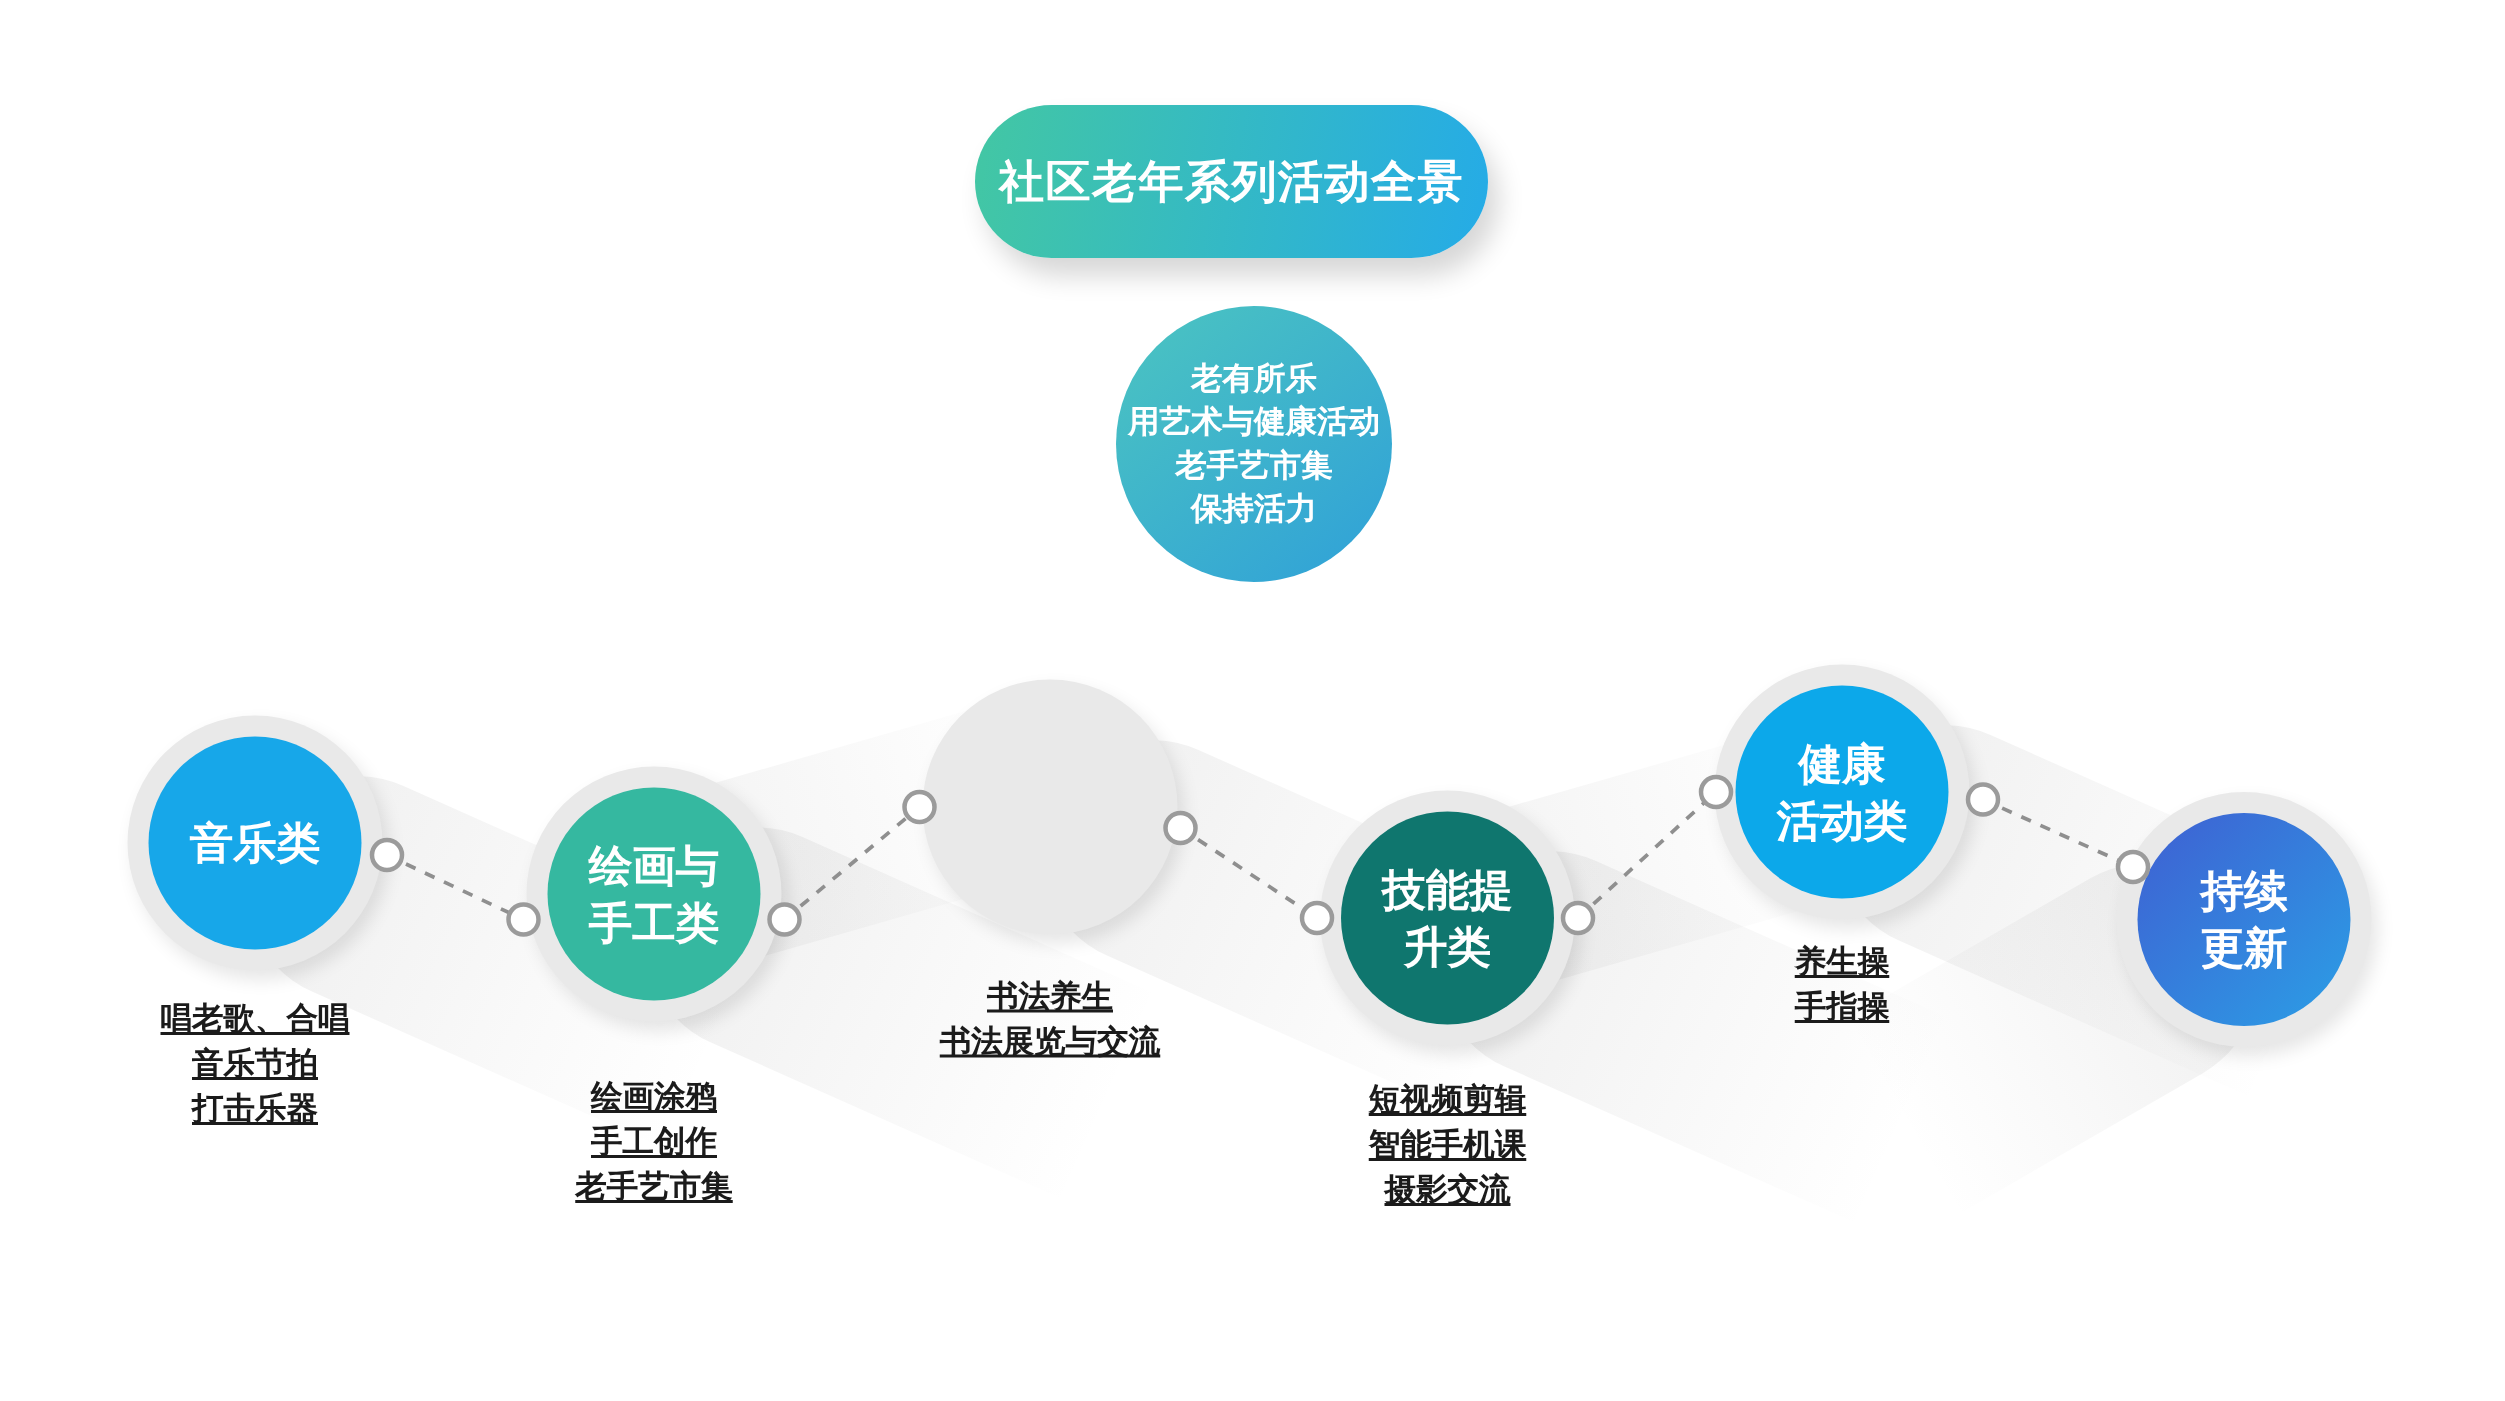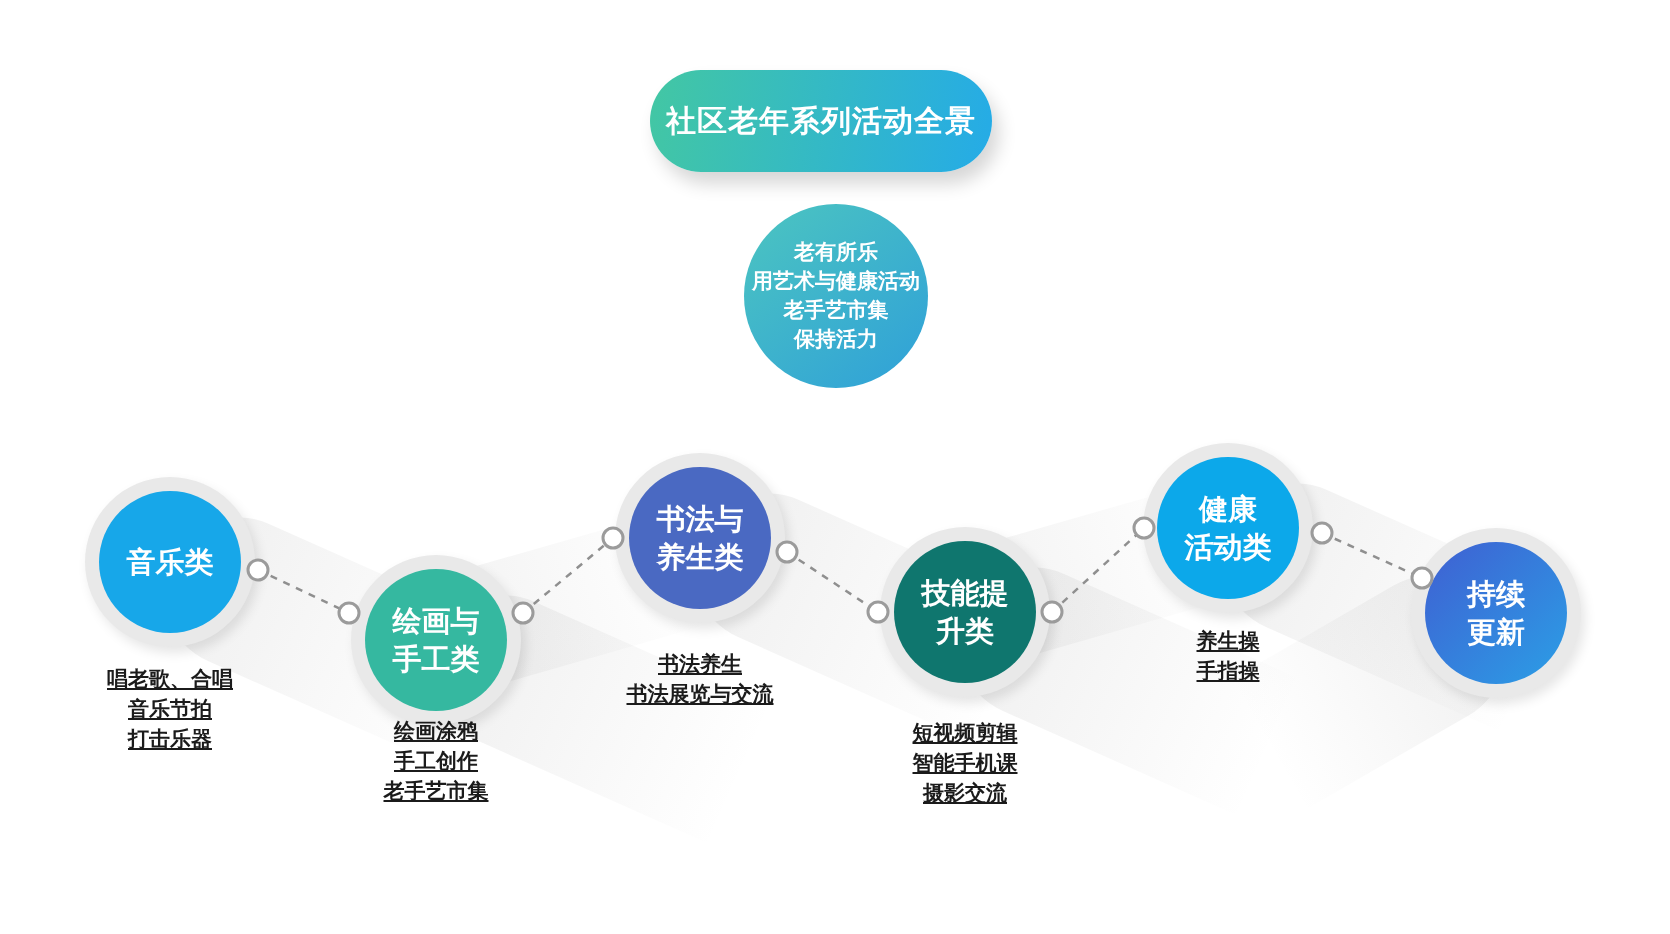--- a/index.html
+++ b/index.html
@@ -17,21 +17,21 @@
   
   .intro{
     position:absolute;left:744px;top:204px;width:184px;height:184px;border-radius:50%;
     display:flex;flex-direction:column;align-items:center;justify-content:center;
     color:#fff;font-size:21px;font-weight:700;line-height:29px;text-align:center;z-index:4;
   }
 
   
   .node{position:absolute;width:170px;height:170px;}
   .n1{left:85px;top:477px}
-  .n2{left:351px;top:555px}
+  .n2{left:351px;top:511px}
   .n3{left:615px;top:453px}
   .n4{left:880px;top:527px}
   .n5{left:1143px;top:443px}
   .n6{left:1411px;top:528px}
 
   .beam{
     position:absolute;left:85px;top:10px;width:430px;height:150px;border-radius:75px;
     transform-origin:0 75px;transform:rotate(24deg);
     background:linear-gradient(90deg,rgba(110,110,110,0.11),rgba(110,110,110,0) 78%);
     z-index:0;
@@ -99,24 +99,20 @@
     <div class="halo"></div>
     <div class="circle" style="background: rgb(53, 184, 160);">
       <div>绘画与</div>
       <div>手工类</div>
     </div>
   </div>
 
   <div class="node n3">
     <div class="beam"></div>
     <div class="halo"></div>
-    <div class="circle" style="background: rgb(74, 105, 194);">
-      <div>书法与</div>
-      <div>养生类</div>
-    </div>
   </div>
 
   <div class="node n4">
     <div class="beam"></div>
     <div class="beam up"></div>
     <div class="halo"></div>
     <div class="circle" style="background: #0f766e;">
       <div>技能提</div>
       <div>升类</div>
     </div>

